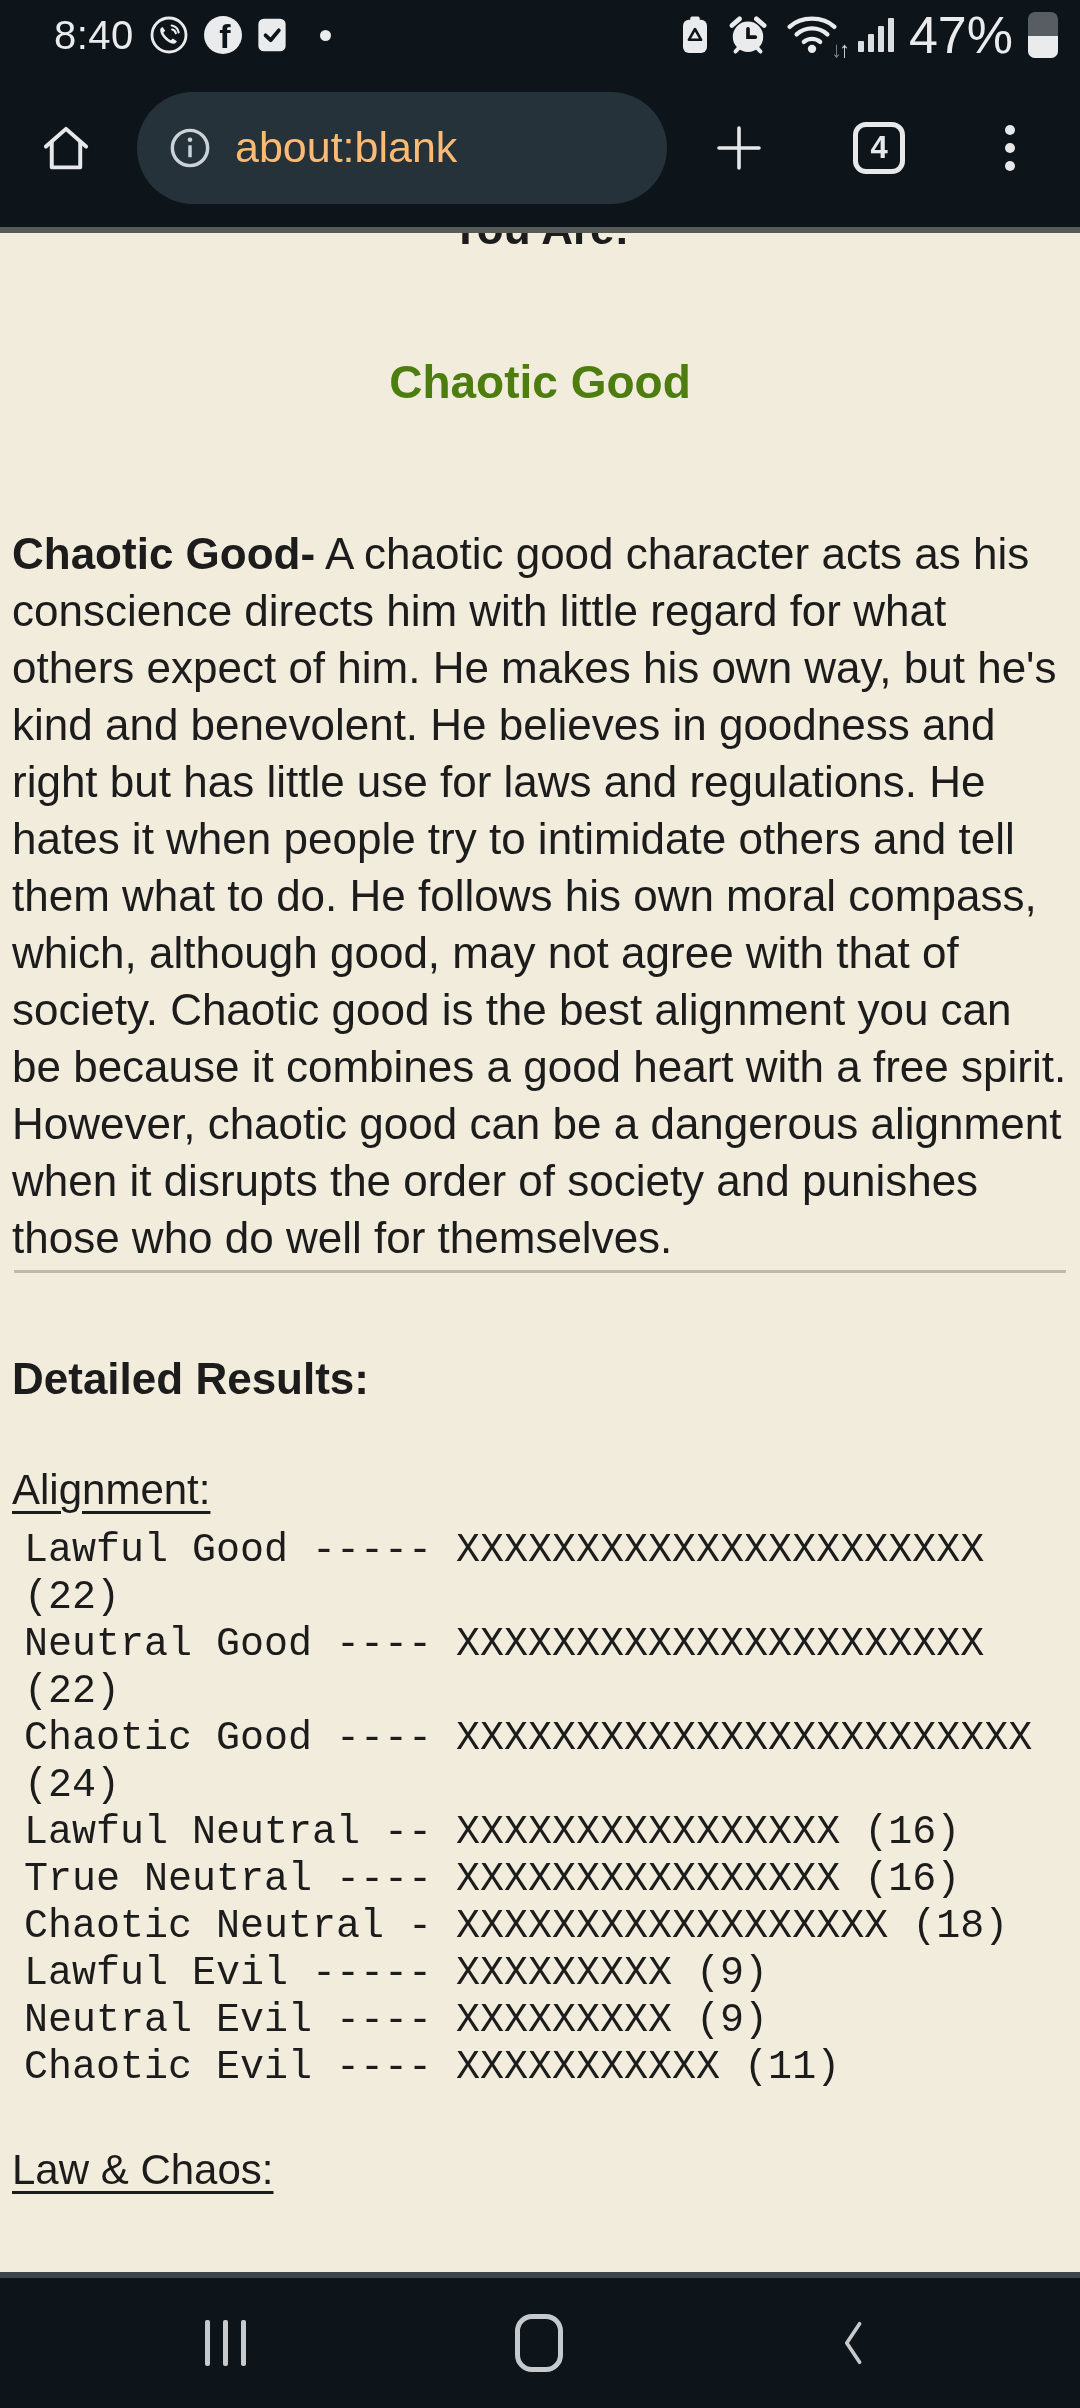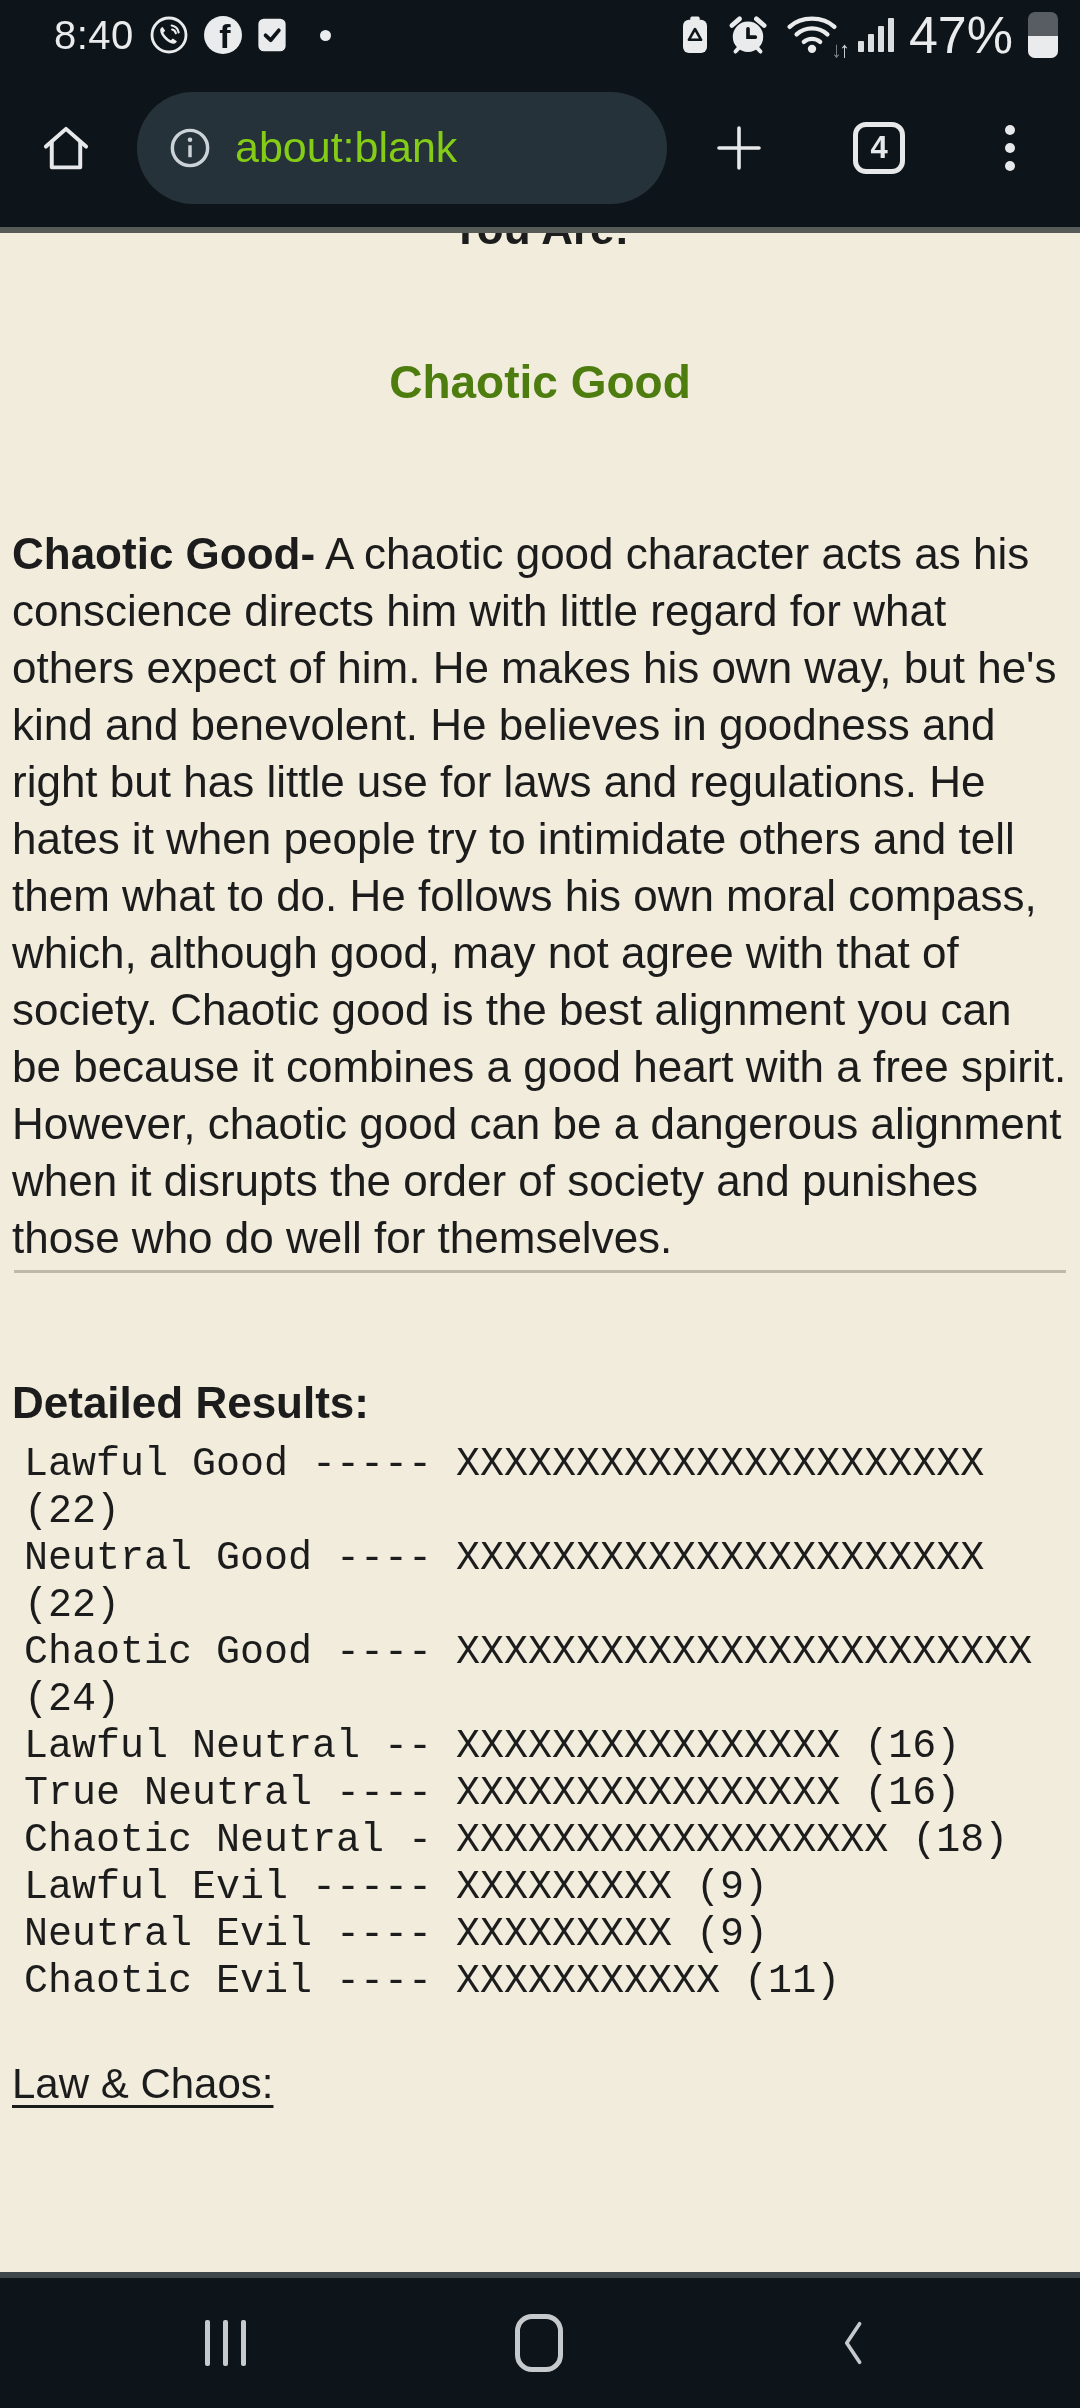--- a/index.html
+++ b/index.html
@@ -31,21 +31,21 @@
   .wifi-arrows .dn { color:#7d8489; } .wifi-arrows .up { color:#cfd3d5; }
 
   .toolbar {
     position:absolute; top:68px; left:0; width:1080px; height:159px;
     background:#0d141a; display:flex; align-items:center; padding-left:38px;
   }
   .url-pill {
     margin-left:43px; width:530px; height:112px; border-radius:56px;
     background:#253239; display:flex; align-items:center; padding-left:30px; gap:22px;
   }
-  .url-text { font-size:43px; color:#84cc16; }
+  .url-text { font-size:43px; color:#fdba74; }
   .tb-plus { margin-left:44px; width:56px; height:56px; }
   .tab-box {
     margin-left:86px; width:52px; height:52px; border:5px solid #e6e8ea; border-radius:13px;
     display:flex; align-items:center; justify-content:center;
   }
   .tab-box span { font-size:31px; font-weight:bold; color:#e6e8ea; }
   .menu-dots { margin-left:100px; display:flex; flex-direction:column; gap:8px; }
   .menu-dots i { width:10px; height:10px; border-radius:50%; background:#e6e8ea; }
 
   .toolbar-strip { position:absolute; top:227px; left:0; width:1080px; height:6px; background:#565b58; }
@@ -69,21 +69,21 @@
     margin-top:-30px; text-align:center; font-size:44px; font-weight:bold;
     line-height:52px; color:#1c1c1c;
   }
   .result-title {
     margin-top:100px; text-align:center; font-size:46px; font-weight:bold;
     line-height:54px; color:#4d7c0f;
   }
   .desc { margin-top:116px; font-size:44px; line-height:57px; }
   .desc b { font-weight:bold; }
   hr.rule { border:none; border-top:3px solid #bdb9ab; margin:4px 2px 0 2px; }
-  .detailed { margin-top:104px; font-size:44px; font-weight:bold; line-height:52px; }
+  .detailed { margin-top:80px; font-size:44px; font-weight:bold; line-height:52px; }
   .sub-head {
     margin-top:60px; font-size:42px; line-height:50px;
     text-decoration:underline; text-decoration-thickness:3px; text-underline-offset:7px;
   }
   .align-pre {
     margin:12px; font-family:"Liberation Mono","DejaVu Sans Mono",monospace;
     font-size:40px; line-height:47px; white-space:pre-wrap; overflow:hidden;
   }
   .law-chaos { margin-top:54px; }
 
@@ -187,20 +187,21 @@
 </div>
 
 <div class="toolbar-strip"></div>
 
 <div class="content">
   <div class="you-are">You Are:</div>
   <div class="result-title">Chaotic Good</div>
   <p class="desc"><b>Chaotic Good-</b><span> A chaotic good character acts as his conscience directs him with little regard for what others expect of him. He makes his own way, but he's kind and benevolent. He believes in goodness and right but has little use for laws and regulations. He hates it when people try to intimidate others and tell them what to do. He follows his own moral compass, which, although good, may not agree with that of society. Chaotic good is the best alignment you can be because it combines a good heart with a free spirit. However, chaotic good can be a dangerous alignment when it disrupts the order of society and punishes those who do well for themselves.</span></p>
   <hr class="rule">
   <div class="detailed">Detailed Results:</div>
+  <div class="sub-head">Alignment:</div>
   <pre class="align-pre">Lawful Good ----- XXXXXXXXXXXXXXXXXXXXXX
 (22)
 Neutral Good ---- XXXXXXXXXXXXXXXXXXXXXX
 (22)
 Chaotic Good ---- XXXXXXXXXXXXXXXXXXXXXXXX
 (24)
 Lawful Neutral -- XXXXXXXXXXXXXXXX (16)
 True Neutral ---- XXXXXXXXXXXXXXXX (16)
 Chaotic Neutral - XXXXXXXXXXXXXXXXXX (18)
 Lawful Evil ----- XXXXXXXXX (9)

